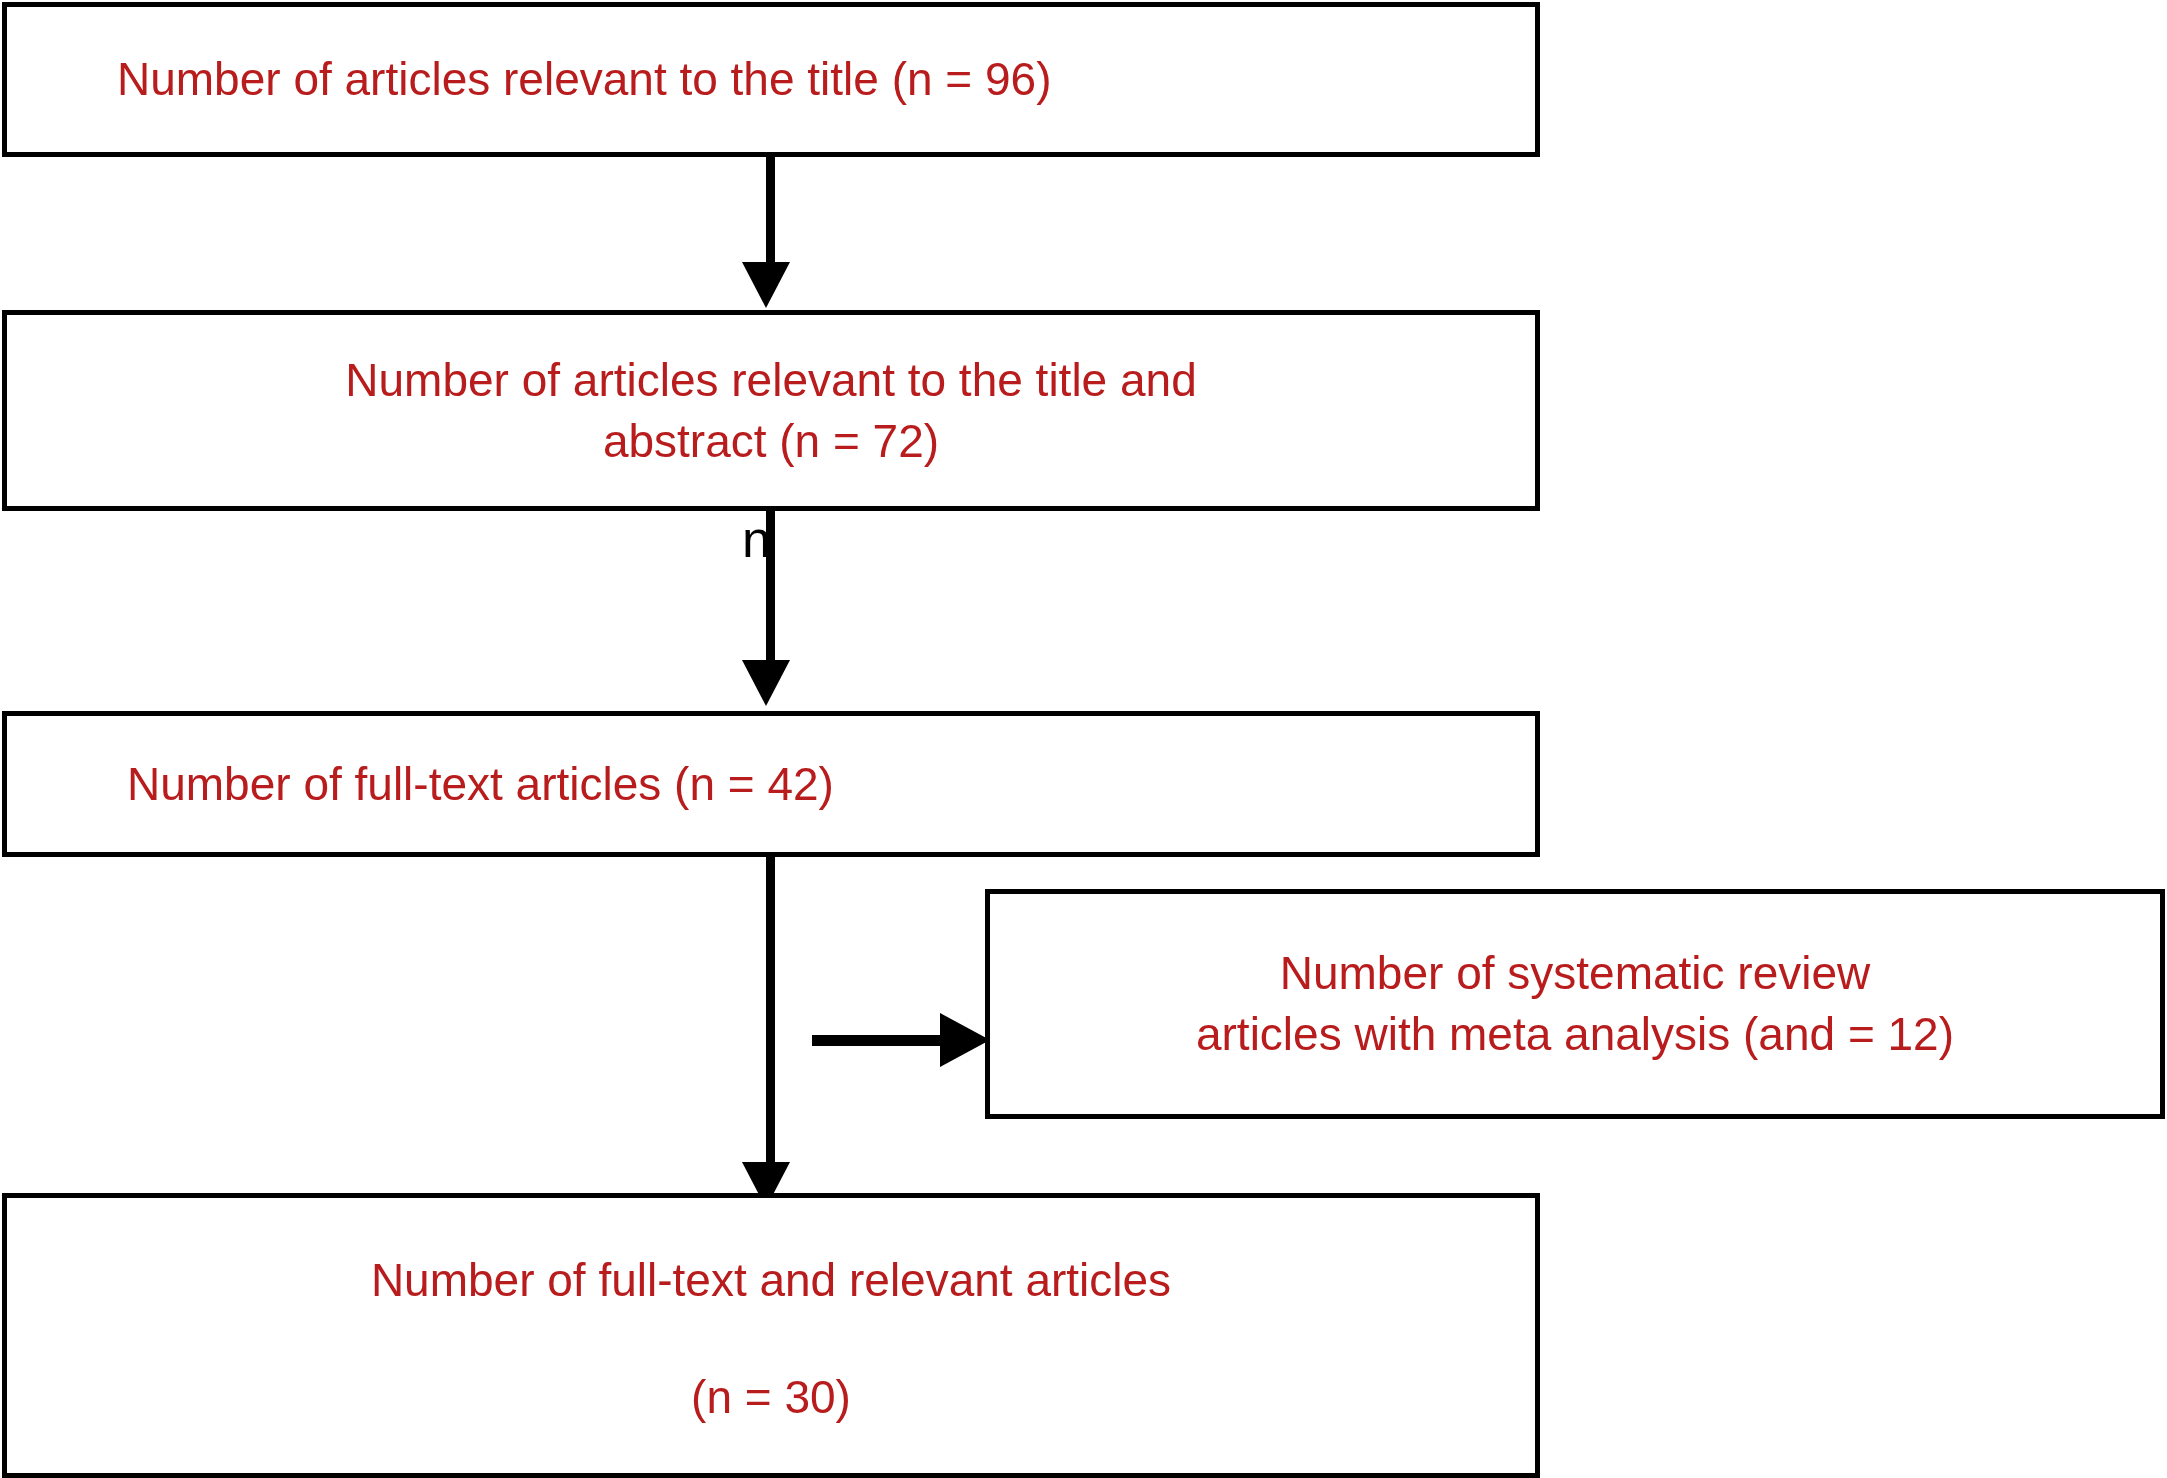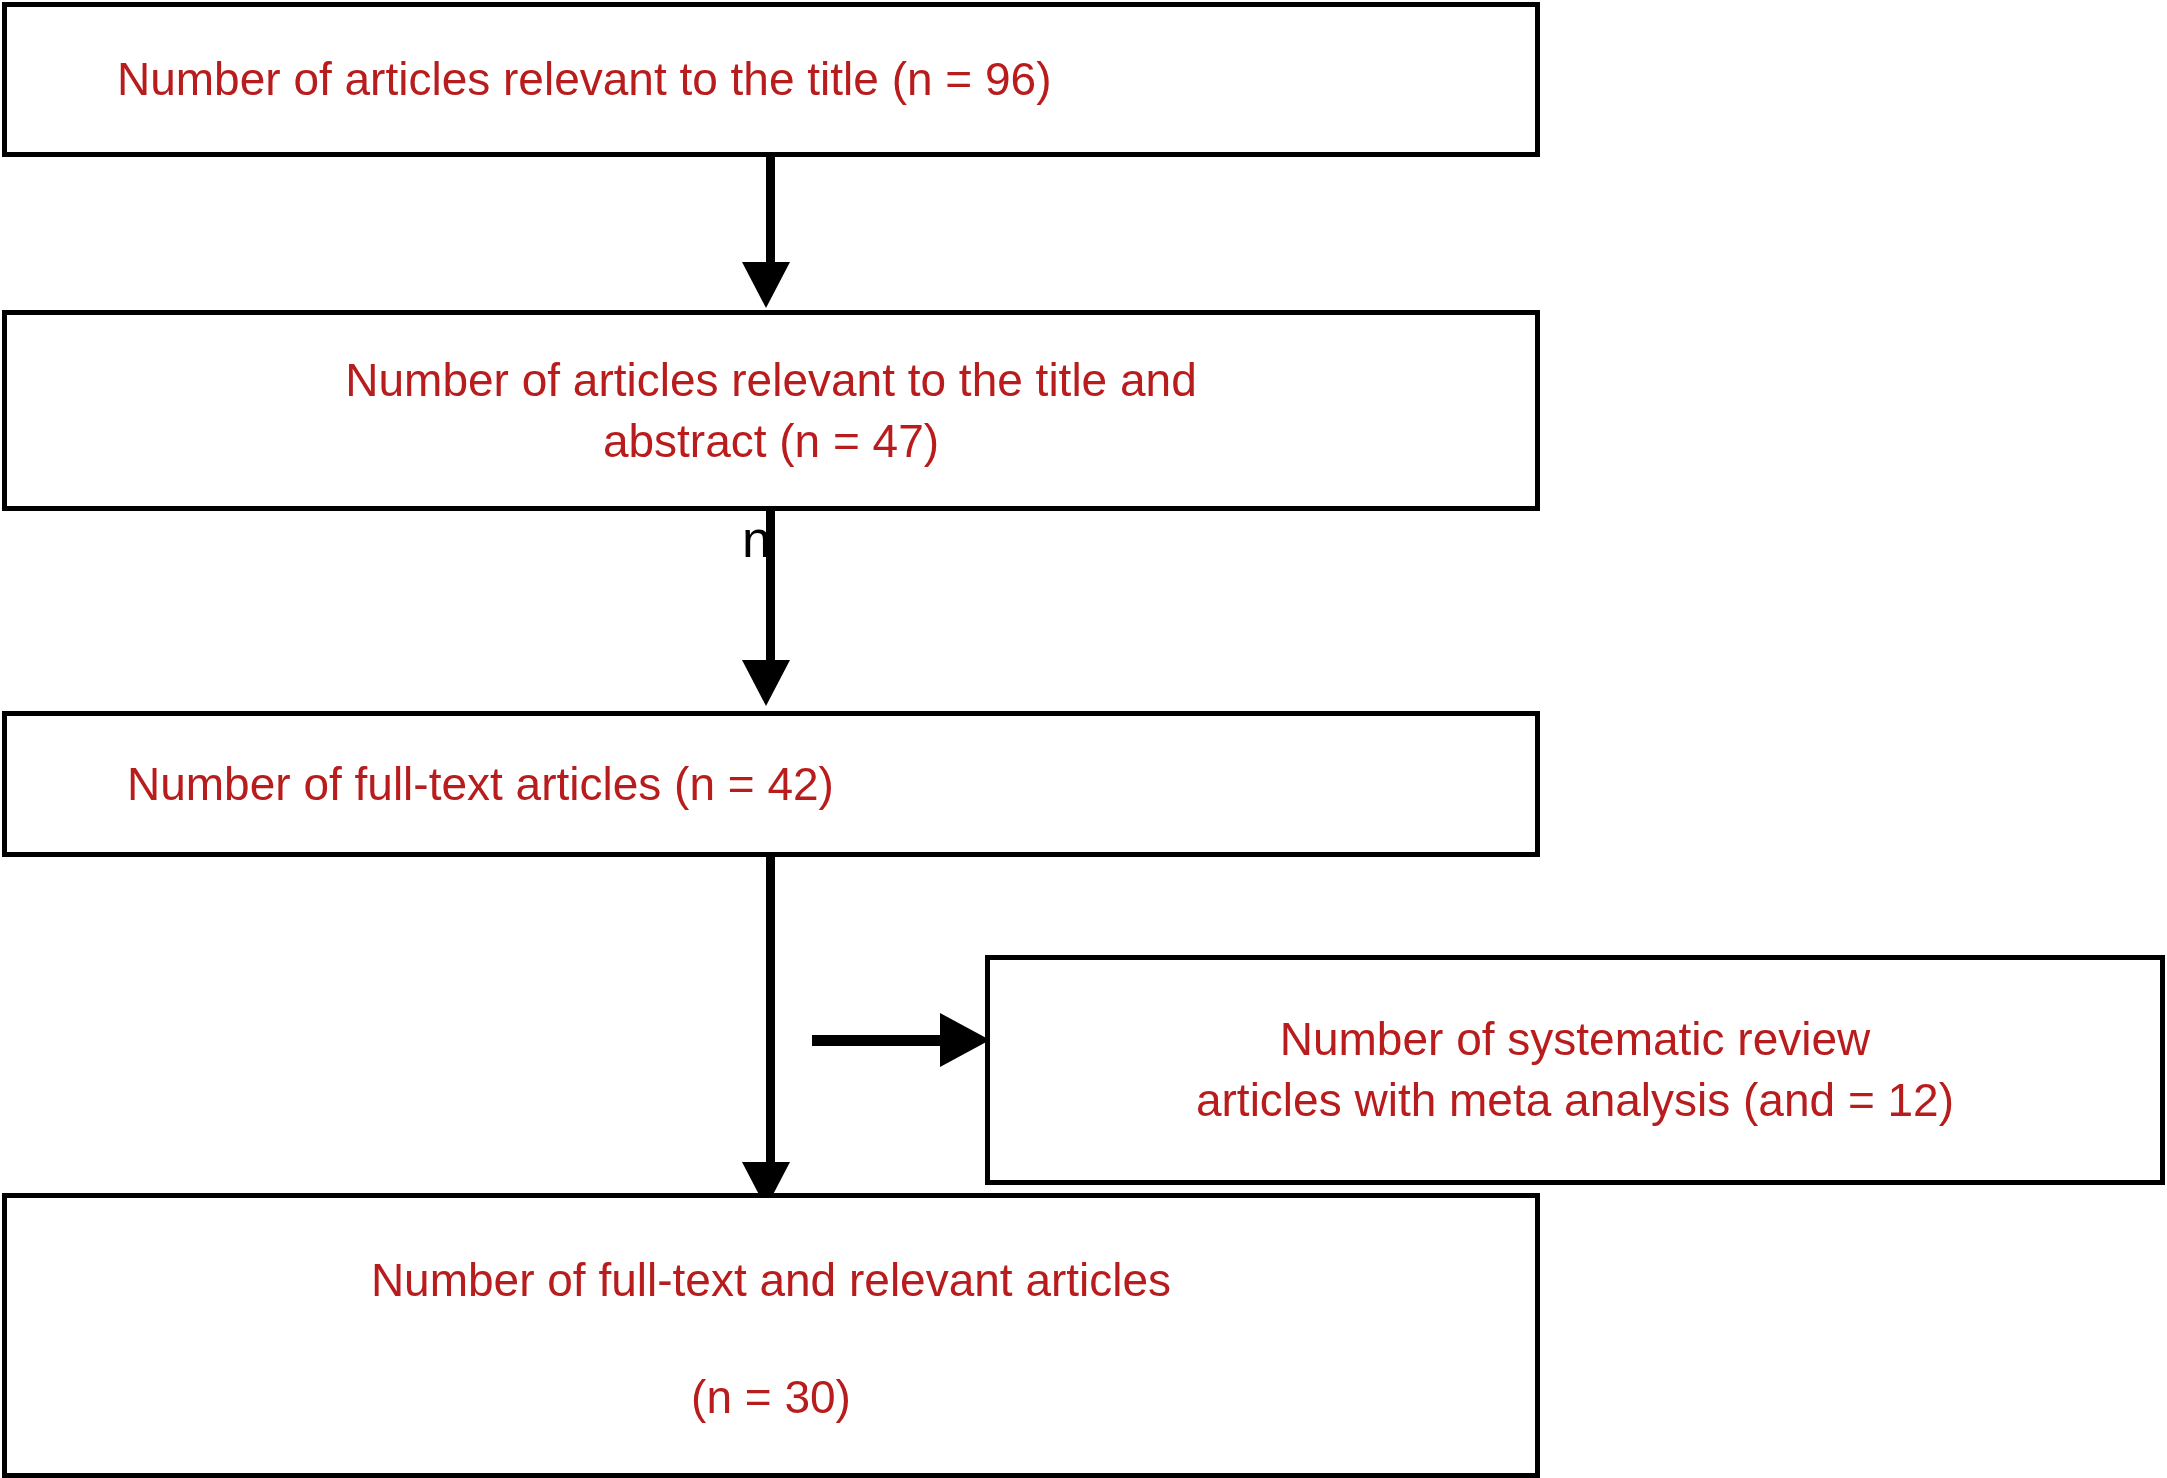--- a/index.html
+++ b/index.html
@@ -67,21 +67,21 @@
     left: 2px;  top: 1193px;
     width: 1538px; height: 285px;
     justify-content: flex-start;
     padding-top: 52px;
   }
   #box-fulltext-relevant .line-1 { display: block; }
   #box-fulltext-relevant .line-2 { display: block; margin-top: 56px; }
 
   
   #box-systematic-review {
-    left: 985px; top: 955px;
+    left: 985px; top: 889px;
     width: 1180px; height: 230px;
   }
 
   
   .v-line {
     position: absolute;
     width: 9px;
     background: #000000;
   }
   .v-head {
@@ -134,21 +134,21 @@
 
   <div class="flow-box" id="box-relevant-title">
     <span class="box-text">Number of articles relevant to the title (n = 96)</span>
   </div>
 
   <div class="v-line" id="arrow1-line"></div>
   <div class="v-head" id="arrow1-head"></div>
 
   <div class="flow-box" id="box-relevant-title-abstract">
     <span class="box-text line-1">Number of articles relevant to the title and</span>
-    <span class="box-text line-2">abstract (n = 47)</span>
+    <span class="box-text line-2">abstract (n = 72)</span>
   </div>
 
   <span id="stray-n">n</span>
 
   <div class="v-line" id="arrow2-line"></div>
   <div class="v-head" id="arrow2-head"></div>
 
   <div class="flow-box" id="box-fulltext">
     <span class="box-text">Number of full-text articles (n = 42)</span>
   </div>

